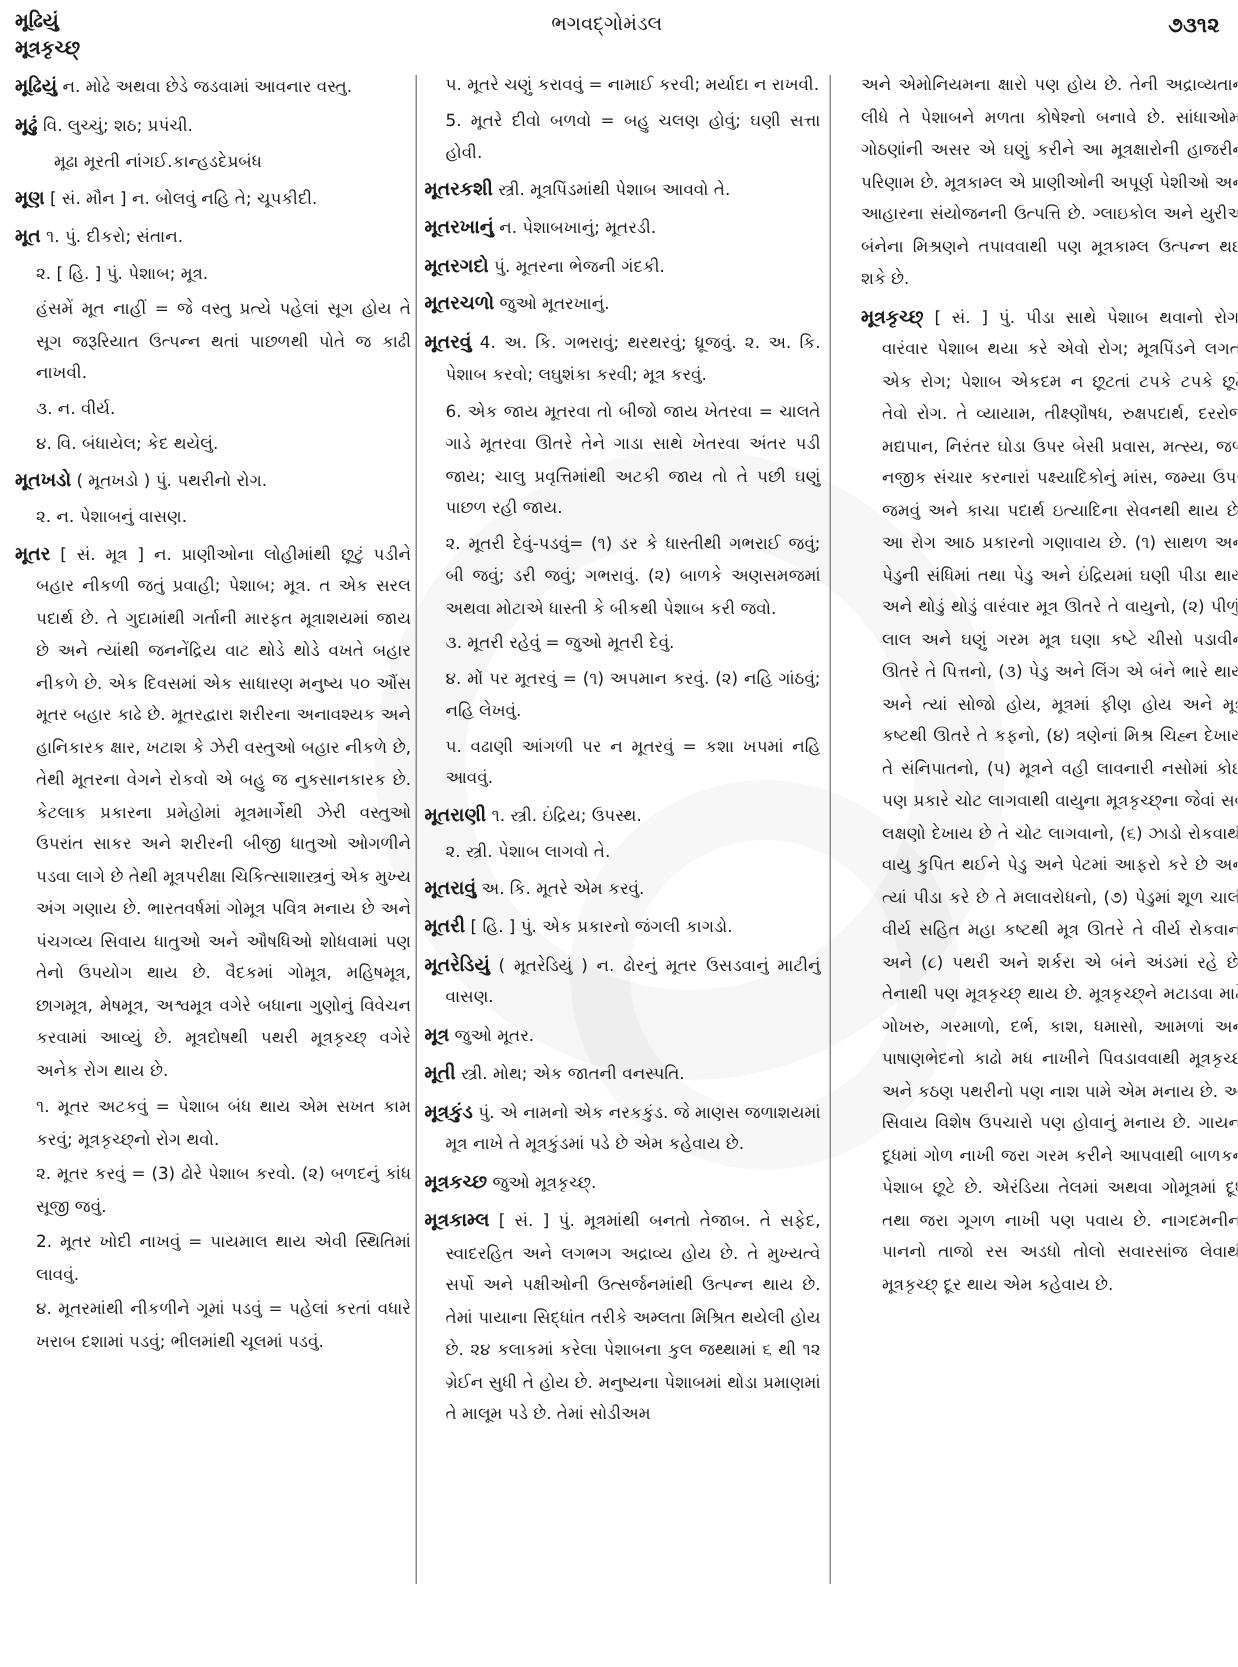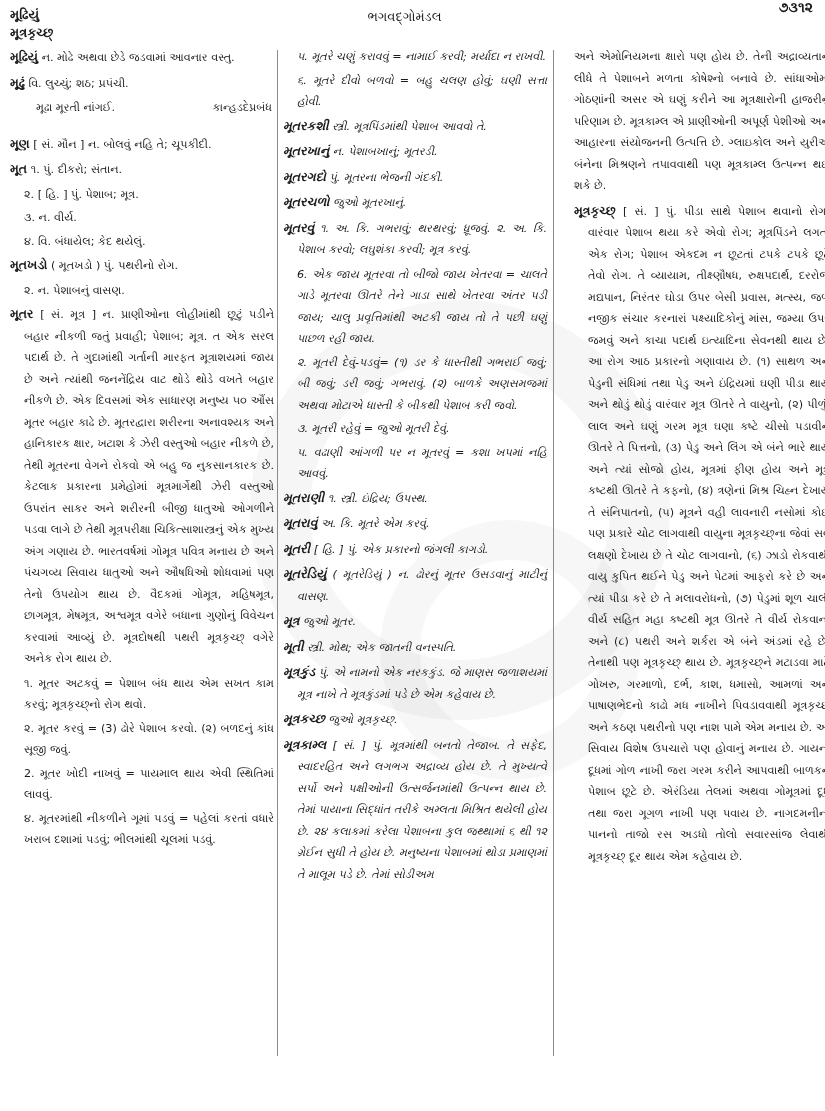--- a/index.html
+++ b/index.html
@@ -30,43 +30,43 @@
     }
     .guide-bottom {
       position: absolute; left: 10px; top: 26px;
       font-size: 13px; font-weight: bold; line-height: 14px;
     }
     .running-title {
       position: absolute; left: 0; right: 16px; top: 10px; text-align: center;
       font-size: 13px; line-height: 14px;
     }
     .page-number {
-      position: absolute; right: 12px; top: 0;
+      position: absolute; right: 12px; top: 10px;
       font-size: 14px; font-weight: bold; line-height: 14px;
     }
     .columns {
       position: absolute; left: 0; top: 46px; width: 744px; height: 1060px;
     }
     .col {
       position: absolute; top: 0; height: 1060px; box-sizing: border-box;
       font-size: 11.2px; line-height: 21.5px;
     }
     .col-left { left: 10px; width: 264px; }
-    .col-mid { left: 283px; width: 264px; font-style: italic; }
+    .col-mid { left: 283px; width: 264px; }
     .col-right { left: 574px; width: 256px; }
     .rule {
       position: absolute; top: 50px; width: 1px; background: #8a8a8a;
     }
     .rule-1 { left: 277px; height: 1006px; }
     .rule-2 { left: 553px; height: 1006px; }
     .entry { margin: 0 0 3px 0; text-align: justify; }
     .entry .hw { font-weight: bold; font-size: 12.5px; }
     .entry .def { }
     .sub { margin: 0 0 2px 0; padding-left: 14px; text-align: justify; }
-    .quote { padding-left: 26px; margin: 0 0 14px 0; display: flex; justify-content: space-between; gap: 22px; }
+    .quote { padding-left: 26px; margin: 0 0 2px 0; display: flex; justify-content: flex-start; }
     .quote .src { padding-right: 2px; }
     .first-line-hang { padding-left: 14px; text-indent: -14px; }
   </style>
 </head>
 <body>
 
 <div class="watermark"></div>
 <div class="watermark2"></div>
 
 <div class="header">
@@ -83,43 +83,46 @@
   <div class="col col-left">
       <div class="entry first-line-hang"><span class="hw">મૂઢિયું</span> <span class="def">ન. મોઢે અથવા છેડે જડવામાં આવનાર વસ્તુ.</span></div>
       <div class="entry first-line-hang"><span class="hw">મૂઢું</span> <span class="def">વિ. લુચ્ચું; શઠ; પ્રપંચી.</span></div>
       <div class="quote">
         <span>મૂઢા મૂરતી નાંગઈ.</span>
         <span class="src">કાન્હડદેપ્રબંધ</span>
       </div>
       <div class="entry first-line-hang"><span class="hw">મૂણ</span> <span class="def">[ સં. મૌન ] ન. બોલવું નહિ તે; ચૂપકીદી.</span></div>
       <div class="entry first-line-hang"><span class="hw">મૂત</span> <span class="def">૧. પું. દીકરો; સંતાન.</span></div>
       <div class="sub">૨. [ હિ. ] પું. પેશાબ; મૂત્ર.</div>
+      <div class="sub">હંસમેં મૂત નાહીં = જે વસ્તુ પ્રત્યે પહેલાં સૂગ હોય તે સૂગ જરૂરિયાત ઉત્પન્ન થતાં પાછળથી પોતે જ કાઢી નાખવી.</div>
       <div class="sub">૩. ન. વીર્ય.</div>
       <div class="sub">૪. વિ. બંધાયેલ; કેદ થયેલું.</div>
       <div class="entry first-line-hang"><span class="hw">મૂતખડો</span> <span class="def">( મૂતખડો ) પું. પથરીનો રોગ.</span></div>
       <div class="sub">૨. ન. પેશાબનું વાસણ.</div>
       <div class="entry first-line-hang"><span class="hw">મૂતર</span> <span class="def">[ સં. મૂત્ર ] ન. પ્રાણીઓના લોહીમાંથી છૂટું પડીને બહાર નીકળી જતું પ્રવાહી; પેશાબ; મૂત્ર. ત એક સરલ પદાર્થ છે. તે ગુદામાંથી ગર્તાની મારફત મૂત્રાશયમાં જાય છે અને ત્યાંથી જનનેંદ્રિય વાટ થોડે થોડે વખતે બહાર નીકળે છે. એક દિવસમાં એક સાધારણ મનુષ્ય ૫૦ ઔંસ મૂતર બહાર કાઢે છે. મૂતરદ્વારા શરીરના અનાવશ્યક અને હાનિકારક ક્ષાર, ખટાશ કે ઝેરી વસ્તુઓ બહાર નીકળે છે, તેથી મૂતરના વેગને રોકવો એ બહુ જ નુકસાનકારક છે. કેટલાક પ્રકારના પ્રમેહોમાં મૂત્રમાર્ગેથી ઝેરી વસ્તુઓ ઉપરાંત સાકર અને શરીરની બીજી ધાતુઓ ઓગળીને પડવા લાગે છે તેથી મૂત્રપરીક્ષા ચિકિત્સાશાસ્ત્રનું એક મુખ્ય અંગ ગણાય છે. ભારતવર્ષમાં ગોમૂત્ર પવિત્ર મનાય છે અને પંચગવ્ય સિવાય ધાતુઓ અને ઔષધિઓ શોધવામાં પણ તેનો ઉપયોગ થાય છે. વૈદકમાં ગોમૂત્ર, મહિષમૂત્ર, છાગમૂત્ર, મેષમૂત્ર, અશ્વમૂત્ર વગેરે બધાના ગુણોનું વિવેચન કરવામાં આવ્યું છે. મૂત્રદોષથી પથરી મૂત્રકૃચ્છ્ વગેરે અનેક રોગ થાય છે.</span></div>
       <div class="sub">૧. મૂતર અટકવું = પેશાબ બંધ થાય એમ સખત કામ કરવું; મૂત્રકૃચ્છ્નો રોગ થવો.</div>
       <div class="sub">૨. મૂતર કરવું = (3) ઢોરે પેશાબ કરવો. (૨) બળદનું કાંધ સૂજી જવું.</div>
       <div class="sub">2. મૂતર ખોદી નાખવું = પાયમાલ થાય એવી સ્થિતિમાં લાવવું.</div>
       <div class="sub">૪. મૂતરમાંથી નીકળીને ગૂમાં પડવું = પહેલાં કરતાં વધારે ખરાબ દશામાં પડવું; ભીલમાંથી ચૂલમાં પડવું.</div>
     </div>
   <div class="col col-mid">
       <div class="sub">૫. મૂતરે ચણું કરાવવું = નામાઈ કરવી; મર્યાદા ન રાખવી.</div>
-      <div class="sub">૬. મૂતરે દીવો બળવો = બહુ ચલણ હોવું; ઘણી સત્તા હોવી.</div>
+      <div class="sub">5. મૂતરે દીવો બળવો = બહુ ચલણ હોવું; ઘણી સત્તા હોવી.</div>
       <div class="entry first-line-hang"><span class="hw">મૂતરકશી</span> <span class="def">સ્ત્રી. મૂત્રપિંડમાંથી પેશાબ આવવો તે.</span></div>
       <div class="entry first-line-hang"><span class="hw">મૂતરખાનું</span> <span class="def">ન. પેશાબખાનું; મૂતરડી.</span></div>
       <div class="entry first-line-hang"><span class="hw">મૂતરગદો</span> <span class="def">પું. મૂતરના ભેજની ગંદકી.</span></div>
       <div class="entry first-line-hang"><span class="hw">મૂતરચળો</span> <span class="def">જુઓ મૂતરખાનું.</span></div>
-      <div class="entry first-line-hang"><span class="hw">મૂતરવું</span> <span class="def">૧. અ. કિ. ગભરાવું; થરથરવું; ધ્રૂજવું. ૨. અ. કિ. પેશાબ કરવો; લઘુશંકા કરવી; મૂત્ર કરવું.</span></div>
+      <div class="entry first-line-hang"><span class="hw">મૂતરવું</span> <span class="def">4. અ. કિ. ગભરાવું; થરથરવું; ધ્રૂજવું. ૨. અ. કિ. પેશાબ કરવો; લઘુશંકા કરવી; મૂત્ર કરવું.</span></div>
       <div class="sub">6. એક જાય મૂતરવા તો બીજો જાય ખેતરવા = ચાલતે ગાડે મૂતરવા ઊતરે તેને ગાડા સાથે ખેતરવા અંતર પડી જાય; ચાલુ પ્રવૃત્તિમાંથી અટકી જાય તો તે પછી ઘણું પાછળ રહી જાય.</div>
       <div class="sub">૨. મૂતરી દેવું-પડવું= (૧) ડર કે ધાસ્તીથી ગભરાઈ જવું; બી જવું; ડરી જવું; ગભરાવું. (૨) બાળકે અણસમજમાં અથવા મોટાએ ધાસ્તી કે બીકથી પેશાબ કરી જવો.</div>
       <div class="sub">૩. મૂતરી રહેવું = જુઓ મૂતરી દેવું.</div>
+      <div class="sub">૪. મોં પર મૂતરવું = (૧) અપમાન કરવું. (૨) નહિ ગાંઠવું; નહિ લેખવું.</div>
       <div class="sub">૫. વઢાણી આંગળી પર ન મૂતરવું = કશા ખપમાં નહિ આવવું.</div>
       <div class="entry first-line-hang"><span class="hw">મૂતરાણી</span> <span class="def">૧. સ્ત્રી. ઇંદ્રિય; ઉપસ્થ.</span></div>
+      <div class="sub">૨. સ્ત્રી. પેશાબ લાગવો તે.</div>
       <div class="entry first-line-hang"><span class="hw">મૂતરાવું</span> <span class="def">અ. કિ. મૂતરે એમ કરવું.</span></div>
       <div class="entry first-line-hang"><span class="hw">મૂતરી</span> <span class="def">[ હિ. ] પું. એક પ્રકારનો જંગલી કાગડો.</span></div>
       <div class="entry first-line-hang"><span class="hw">મૂતરેડિયું</span> <span class="def">( મૂતરેડિયું ) ન. ઢોરનું મૂતર ઉસડવાનું માટીનું વાસણ.</span></div>
       <div class="entry first-line-hang"><span class="hw">મૂત્ર</span> <span class="def">જુઓ મૂતર.</span></div>
       <div class="entry first-line-hang"><span class="hw">મૂતી</span> <span class="def">સ્ત્રી. મોથ; એક જાતની વનસ્પતિ.</span></div>
       <div class="entry first-line-hang"><span class="hw">મૂત્રકુંડ</span> <span class="def">પું. એ નામનો એક નરકકુંડ. જે માણસ જળાશયમાં મૂત્ર નાખે તે મૂત્રકુંડમાં પડે છે એમ કહેવાય છે.</span></div>
       <div class="entry first-line-hang"><span class="hw">મૂત્રકચ્છ</span> <span class="def">જુઓ મૂત્રકૃચ્છ્.</span></div>
       <div class="entry first-line-hang"><span class="hw">મૂત્રકામ્લ</span> <span class="def">[ સં. ] પું. મૂત્રમાંથી બનતો તેજાબ. તે સફેદ, સ્વાદરહિત અને લગભગ અદ્રાવ્ય હોય છે. તે મુખ્યત્વે સર્પો અને પક્ષીઓની ઉત્સર્જનમાંથી ઉત્પન્ન થાય છે. તેમાં પાયાના સિદ્ધાંત તરીકે અમ્લતા મિશ્રિત થયેલી હોય છે. ૨૪ કલાકમાં કરેલા પેશાબના કુલ જથ્થામાં ૬ થી ૧૨ ગ્રેઈન સુધી તે હોય છે. મનુષ્યના પેશાબમાં થોડા પ્રમાણમાં તે માલૂમ પડે છે. તેમાં સોડીઅમ</span></div>
     </div>
   <div class="col col-right">

